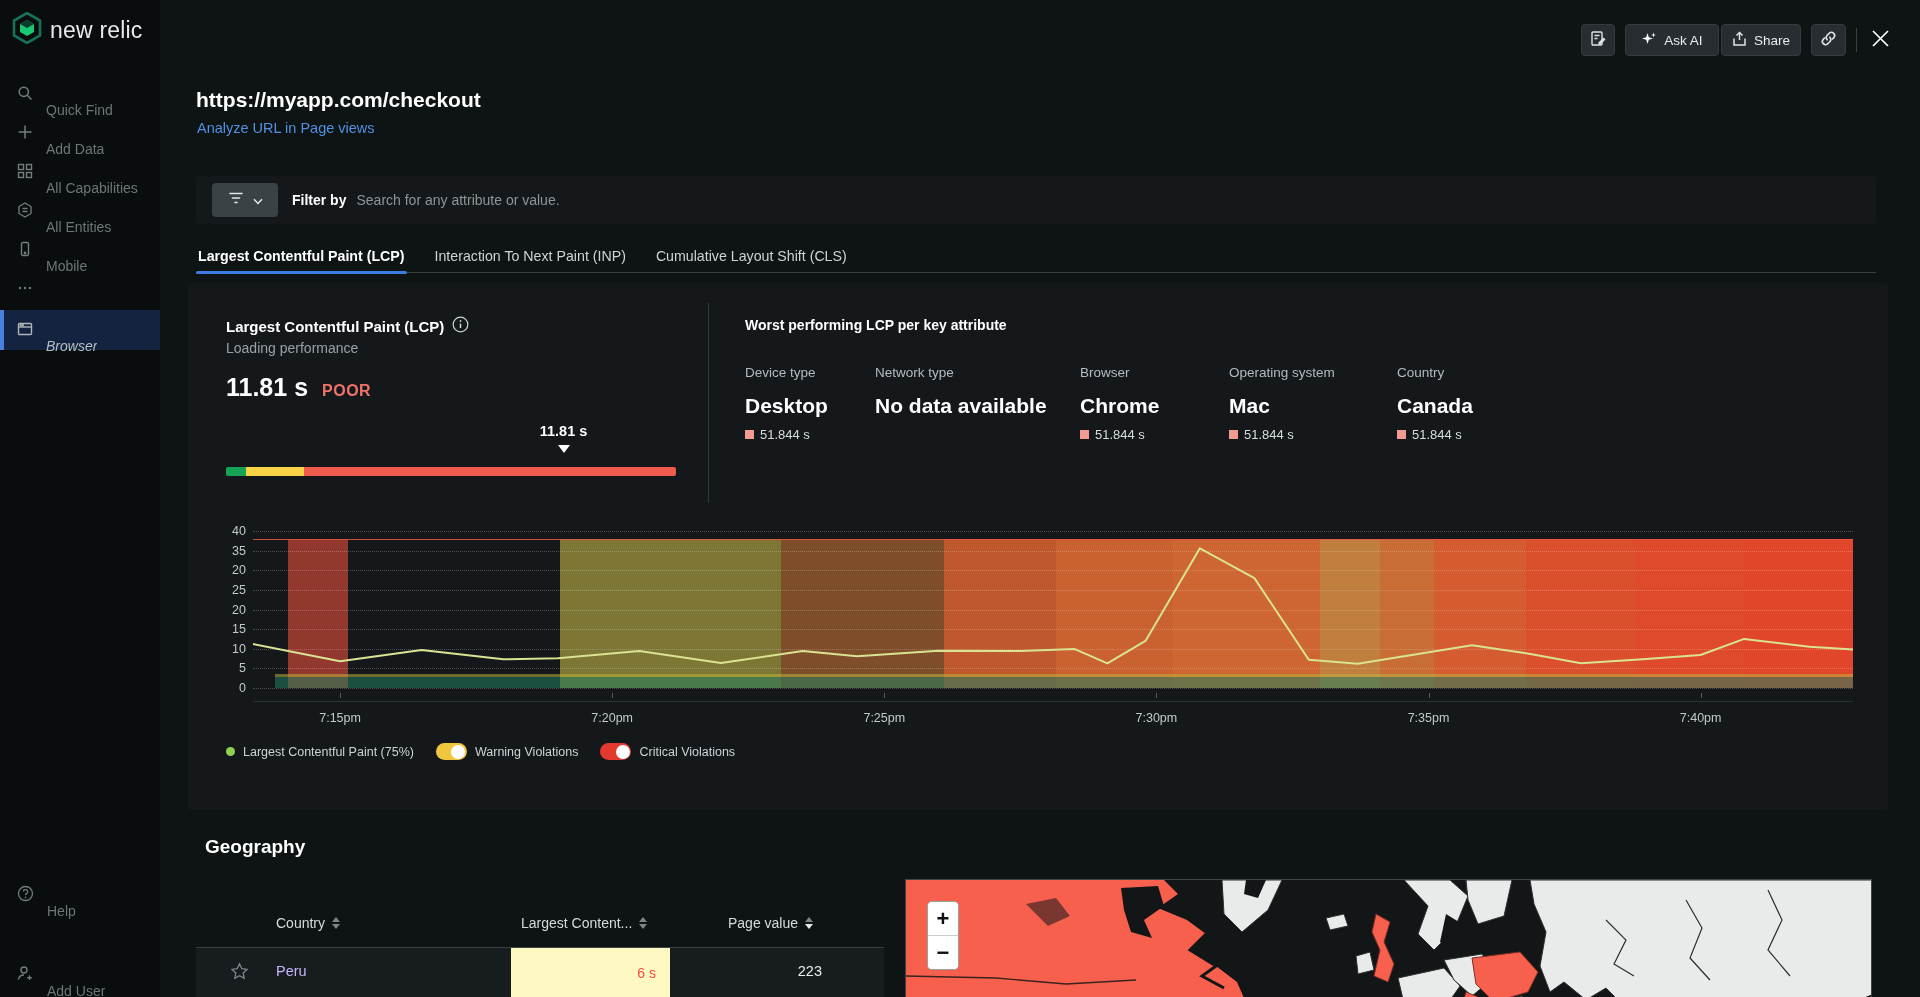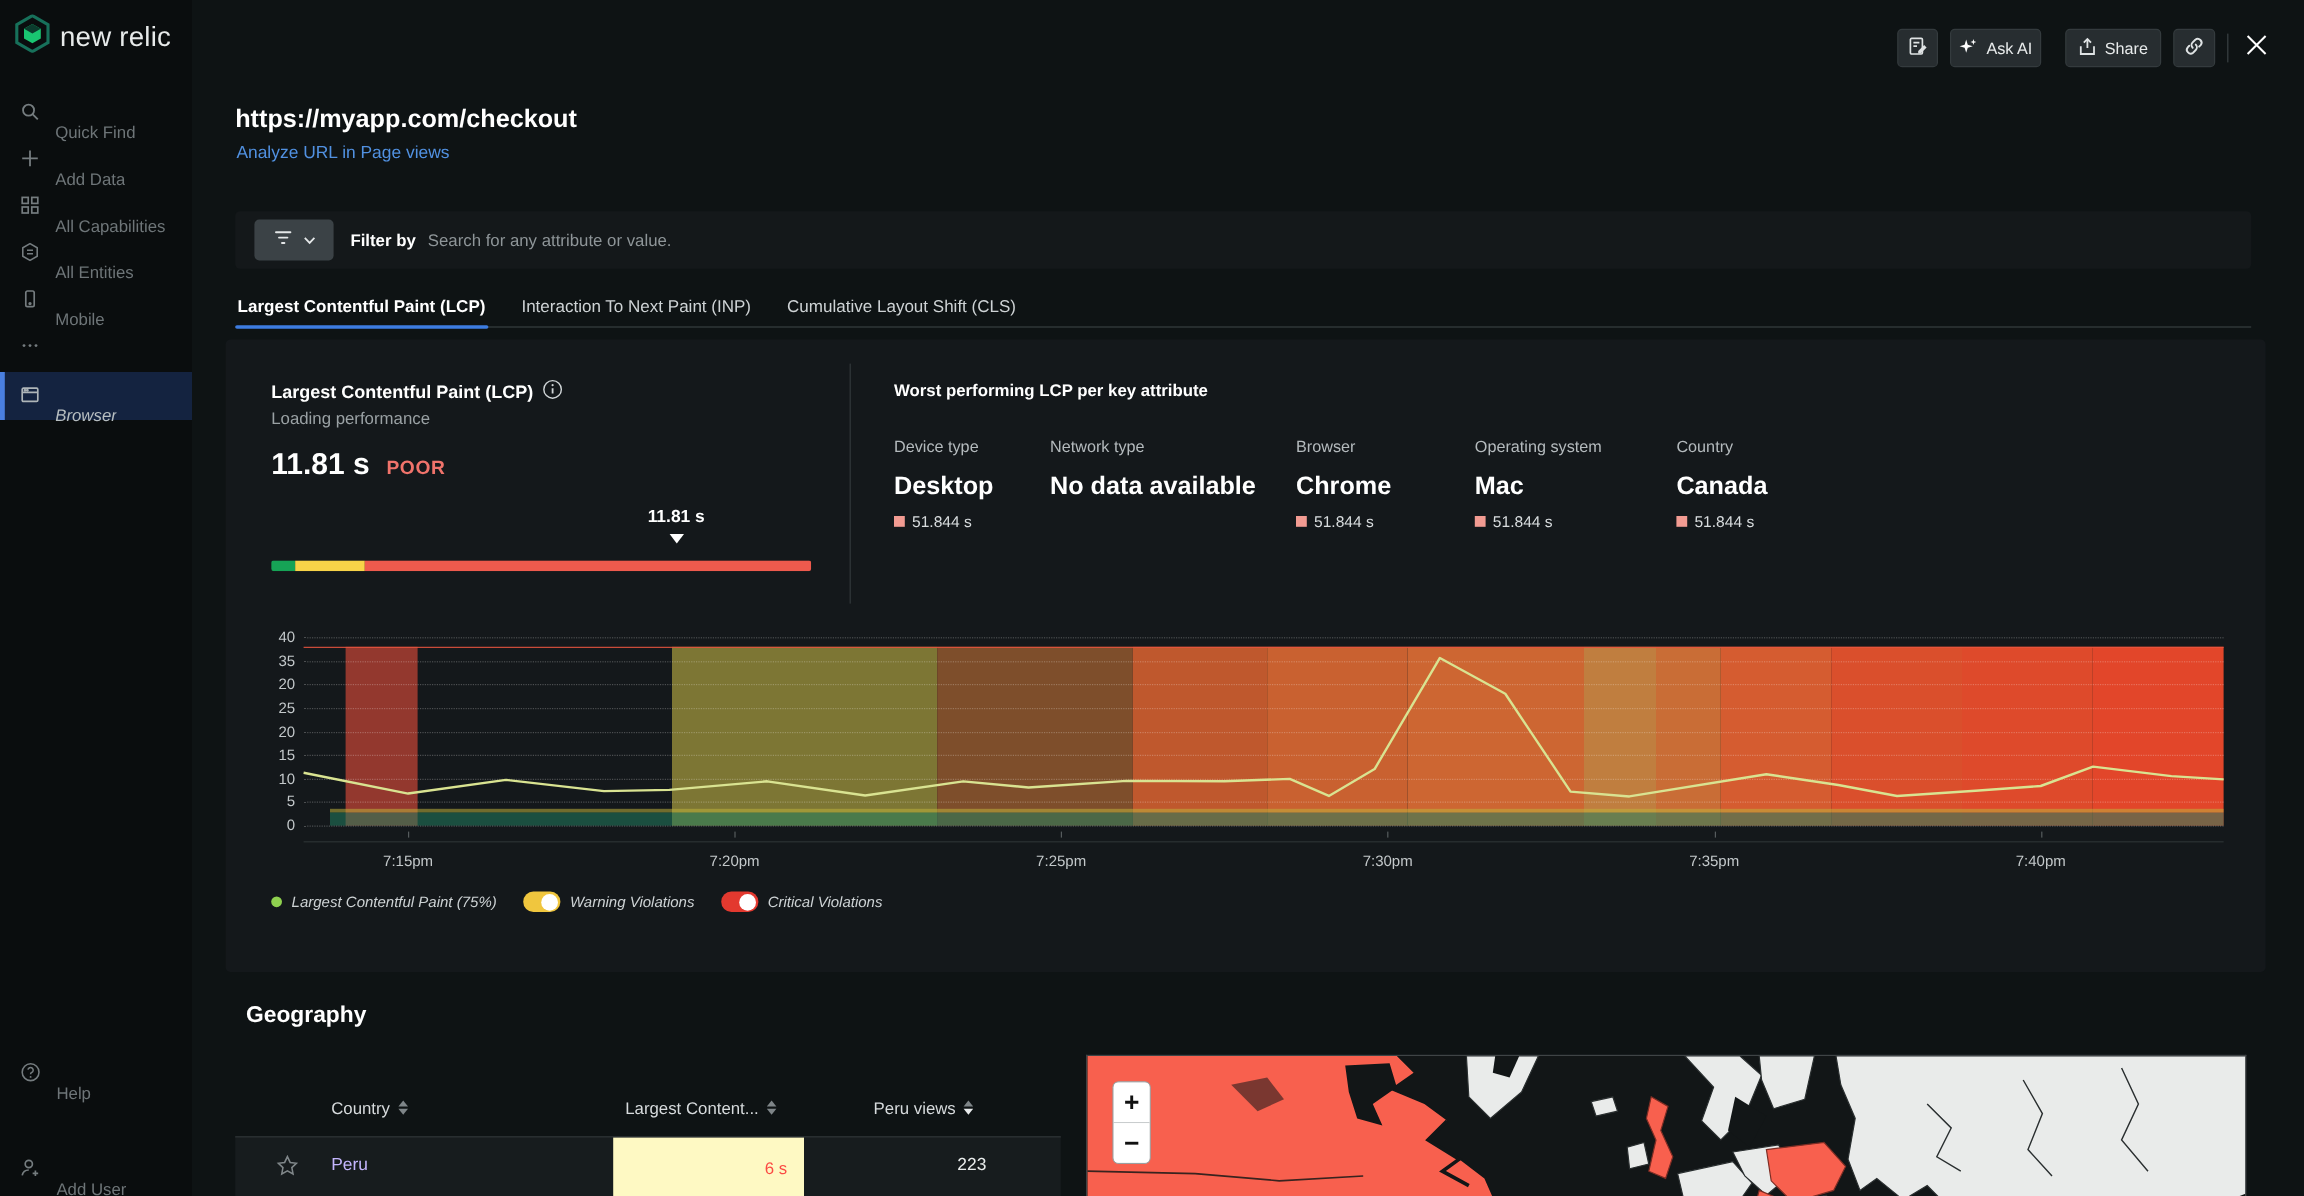--- a/index.html
+++ b/index.html
@@ -70,21 +70,21 @@
   .strip { position:absolute; }
   .gridline { position:absolute; left:0; width:100%; height:0; border-top:1px dotted rgba(255,255,255,.24); }
   #critline { position:absolute; left:0; width:100%; height:0; border-top:1px solid rgba(233,85,62,.85); }
   #plot svg { position:absolute; left:0; top:0; overflow:visible; }
   #plot-baseline { position:absolute; left:65px; top:418px; width:1600px; height:1px; background:#2c3234; }
   .xtick { position:absolute; top:410px; width:1px; height:5px; background:#565c5e; }
   .xlab { position:absolute; top:428px; transform:translateX(-50%); color:#c3c8ca; font-size:12.5px; white-space:nowrap; }
 
   
   #legend { position:absolute; left:38px; top:460px; display:flex; align-items:center; gap:22px; }
-  .leg-item { display:flex; align-items:center; gap:8px; color:#cdd2d4; font-size:12.5px;font-style:italic; }
+  .leg-item { display:flex; align-items:center; gap:8px; color:#cdd2d4; font-size:12.5px; }
   .leg-dot { width:9px; height:9px; border-radius:50%; }
   .toggle { width:31px; height:17px; border-radius:9px; position:relative; cursor:pointer; }
   .toggle .knob { position:absolute; right:1.5px; top:1.5px; width:14px; height:14px; border-radius:50%; background:#fff; }
 
   
   #geo-heading { position:absolute; left:205px; top:836px; color:#fff; font-size:19px; font-weight:bold; }
   #geo-table { position:absolute; left:196px; top:905px; width:688px; }
   #geo-head { position:relative; height:43px; border-bottom:1px solid #3a4144; }
   .th { position:absolute; top:10px; display:flex; align-items:center; gap:7px; color:#d7dbdd; font-size:14px; cursor:pointer; }
   .carets { display:inline-flex; flex-direction:column; gap:2px; }
@@ -196,21 +196,21 @@
 
   <div class="tbtn" style="left:1581px;width:34px;">
     <span>
       <svg width="17" height="17" viewBox="0 0 17 17" fill="none" stroke="#dfe3e4" stroke-width="1.4">
         <rect x="2" y="2" width="10" height="13" rx="1"></rect>
         <path d="M4.5 5.5 H9.5 M4.5 8.5 H7.5"></path>
         <path d="M8.5 12.5 L13.5 7.5 L15.5 9.5 L10.5 14.5 H8.5 Z" fill="#dfe3e4" stroke="none"></path>
       </svg>
     </span>
   </div>
-  <div class="tbtn" style="left:1625px;width:76px;">
+  <div class="tbtn" style="left:1625px;width:94px;">
     <span>
       <svg width="16" height="16" viewBox="0 0 16 16" fill="#fff">
         <path d="M6.5 2 L7.8 6.2 L12 7.5 L7.8 8.8 L6.5 13 L5.2 8.8 L1 7.5 L5.2 6.2 Z"></path>
         <path d="M12.5 1.5 L13.1 3.4 L15 4 L13.1 4.6 L12.5 6.5 L11.9 4.6 L10 4 L11.9 3.4 Z"></path>
       </svg>
     </span>
     <span>Ask AI</span>
   </div>
   <div class="tbtn" style="left:1721px;width:80px;">
     <span>
@@ -422,21 +422,21 @@
           </span>
         </div>
         <div class="th" style="left: 325px;">
           <span>Largest Content...</span>
           <span class="carets">
             <span class="caret-up"></span>
             <span class="caret-dn"></span>
           </span>
         </div>
         <div class="th sorted" style="left: 532px;">
-          <span>Peru views</span>
+          <span>Page value</span>
           <span class="carets">
             <span class="caret-up"></span>
             <span class="caret-dn"></span>
           </span>
         </div>
       </div>
     <div id="geo-row">
       <span id="row-star">
         <svg width="19" height="19" viewBox="0 0 19 19" fill="none" stroke="#80878a" stroke-width="1.3">
           <path d="M9.5 1.8 L11.8 6.7 L17 7.4 L13.2 11 L14.2 16.3 L9.5 13.7 L4.8 16.3 L5.8 11 L2 7.4 L7.2 6.7 Z"></path>

